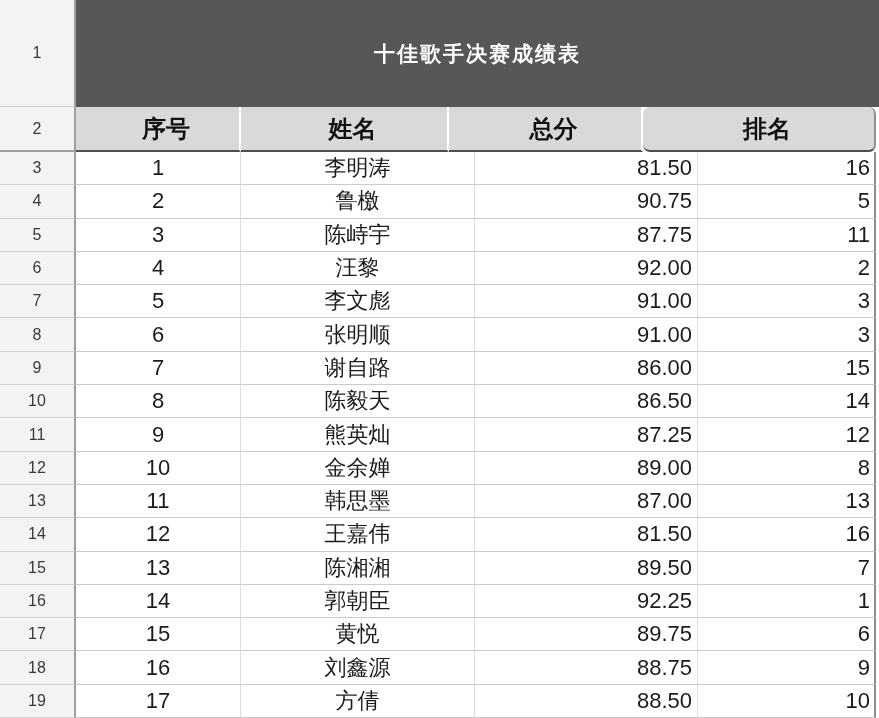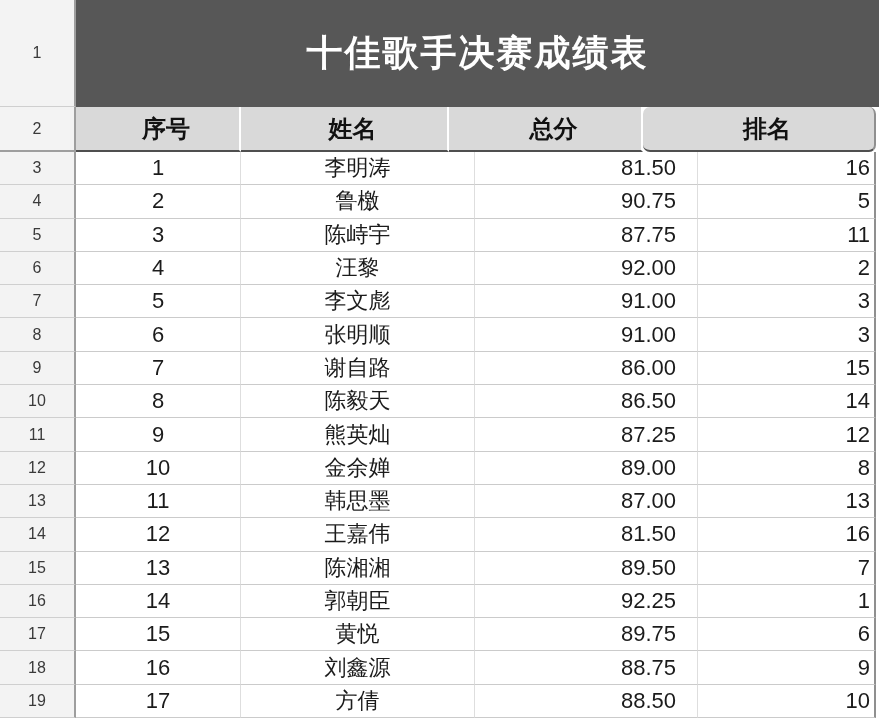--- a/index.html
+++ b/index.html
@@ -34,21 +34,21 @@
 
   
   .title-row { height: 107px; flex: none; }
   .title-cell {
     flex: 1;
     background: #575757;
     color: #ffffff;
     display: flex;
     align-items: center;
     justify-content: center;
-    font-size: 36px;
+    font-size: 21px;
     font-weight: 700;
     letter-spacing: 2px;
   }
 
   
   .header-row { height: 45px; flex: none; }
   .hc {
     background: #d9d9d9;
     display: flex;
     align-items: center;
@@ -71,21 +71,21 @@
     display: flex;
     align-items: center;
     border-bottom: 1px solid #cbcbcb;
     font-size: 22px;
     color: #1b1b1b;
     white-space: nowrap;
     overflow: hidden;
   }
   .c-seq   { width: 165px; flex: none; justify-content: center;  border-right: 1px solid #dedede; }
   .c-name  { width: 234px; flex: none; justify-content: center;  border-right: 1px solid #dedede; }
-  .c-score { width: 223px; flex: none; justify-content: flex-end; padding-right: 21px; border-right: 1px solid #dedede; }
+  .c-score { width: 223px; flex: none; justify-content: flex-end; padding-right: 5px; border-right: 1px solid #dedede; }
   .c-rank  { flex: 1; justify-content: flex-end; padding-right: 4px; border-right: 2px solid #8f8f8f; margin-right: 3px; }
 </style>
 </head>
 <body>
 
 <div class="sheet">
 
   <div class="row title-row">
     <div class="gut">1</div>
     <div class="title-cell">

